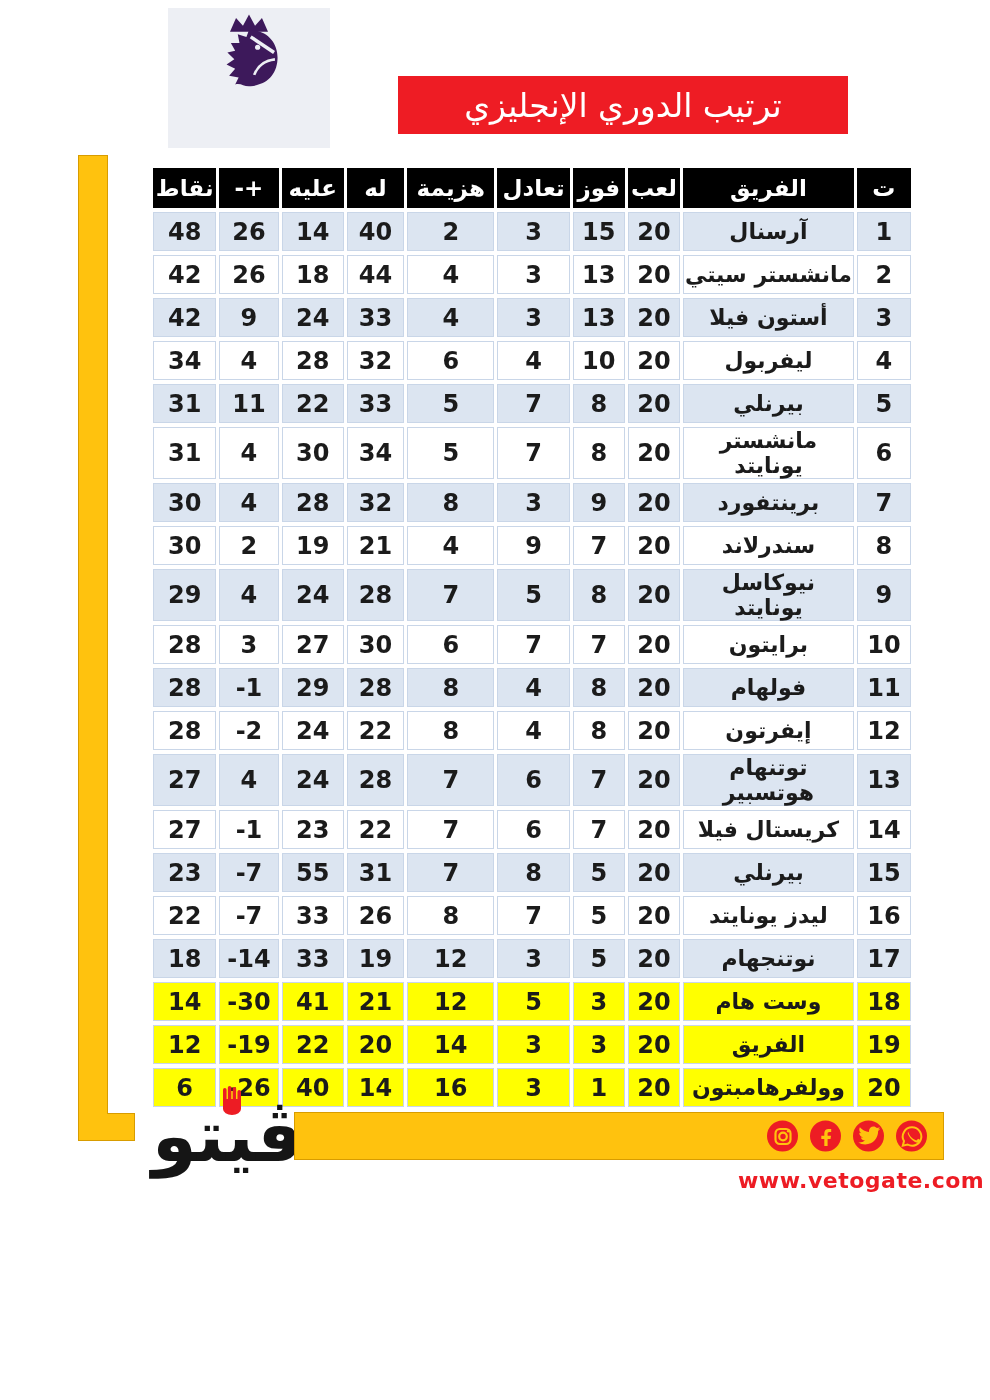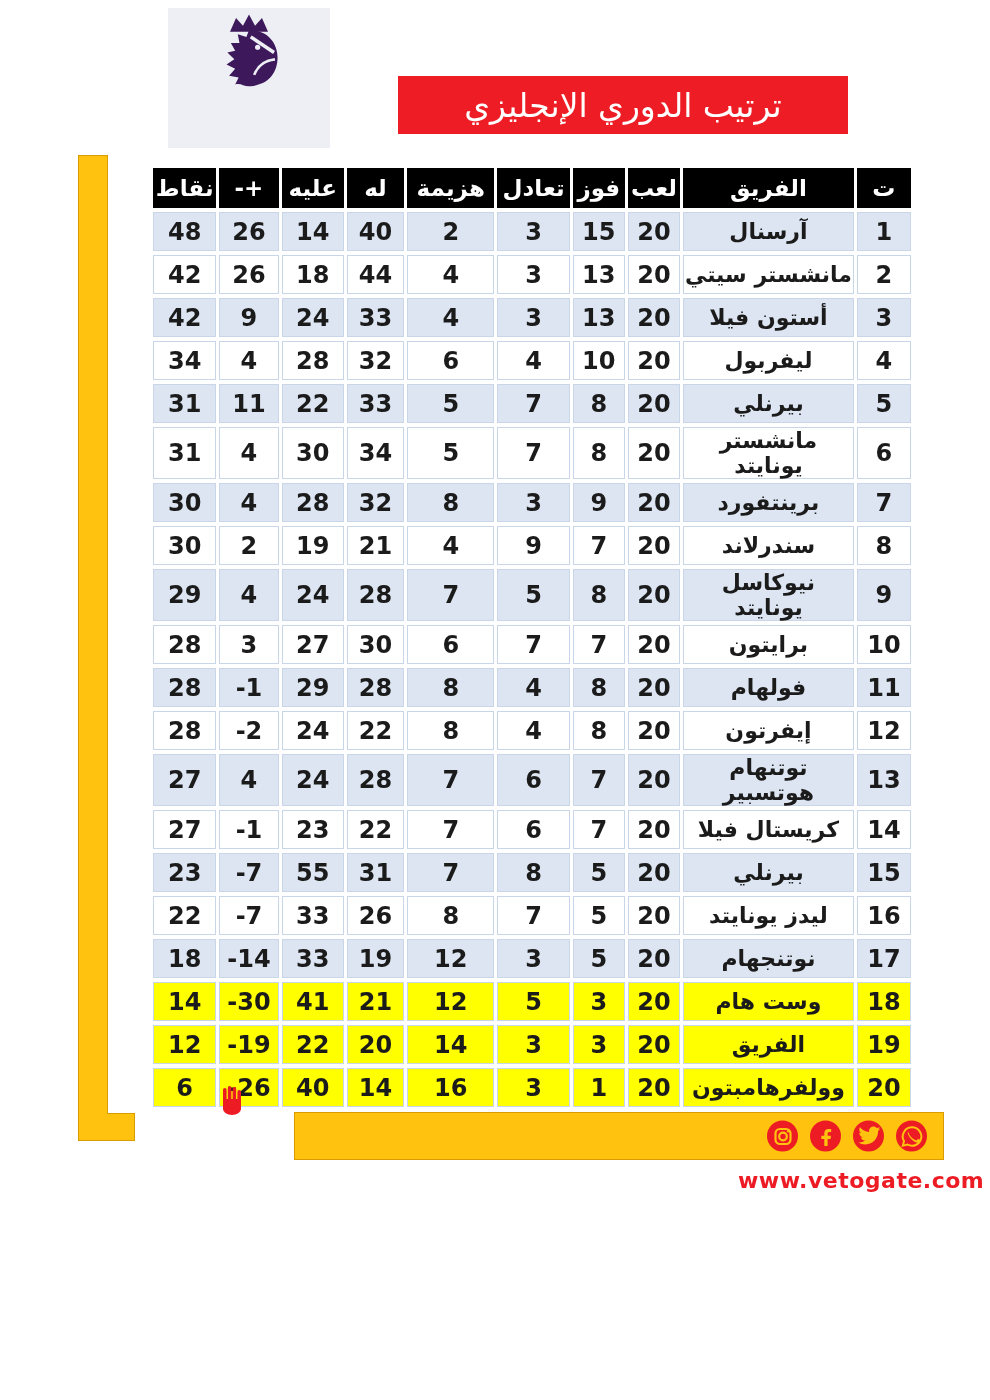--- a/index.html
+++ b/index.html
@@ -350,20 +350,21 @@
           <td class="num">14</td>
           <td class="num">40</td>
           <td class="num">-26</td>
           <td class="num">6</td>
         </tr>
       </tbody>
   </table>
 </div>
 
 <div class="veto-logo">
+  <span class="veto-text">ڤيتو</span>
   <span class="veto-hand">
     <svg width="30" height="34" viewBox="0 0 30 34">
       <rect x="6" y="3" width="3.6" height="13" rx="1.8" fill="#ed1c24"></rect>
       <rect x="10.8" y="1" width="3.6" height="15" rx="1.8" fill="#ed1c24"></rect>
       <rect x="15.6" y="2" width="3.6" height="14" rx="1.8" fill="#ed1c24"></rect>
       <rect x="20.4" y="5" width="3.6" height="11" rx="1.8" fill="#ed1c24"></rect>
       <path d="M6 14 h18 v10 a9 6 0 0 1 -18 0 z" fill="#ed1c24"></path>
     </svg>
   </span>
 </div>

